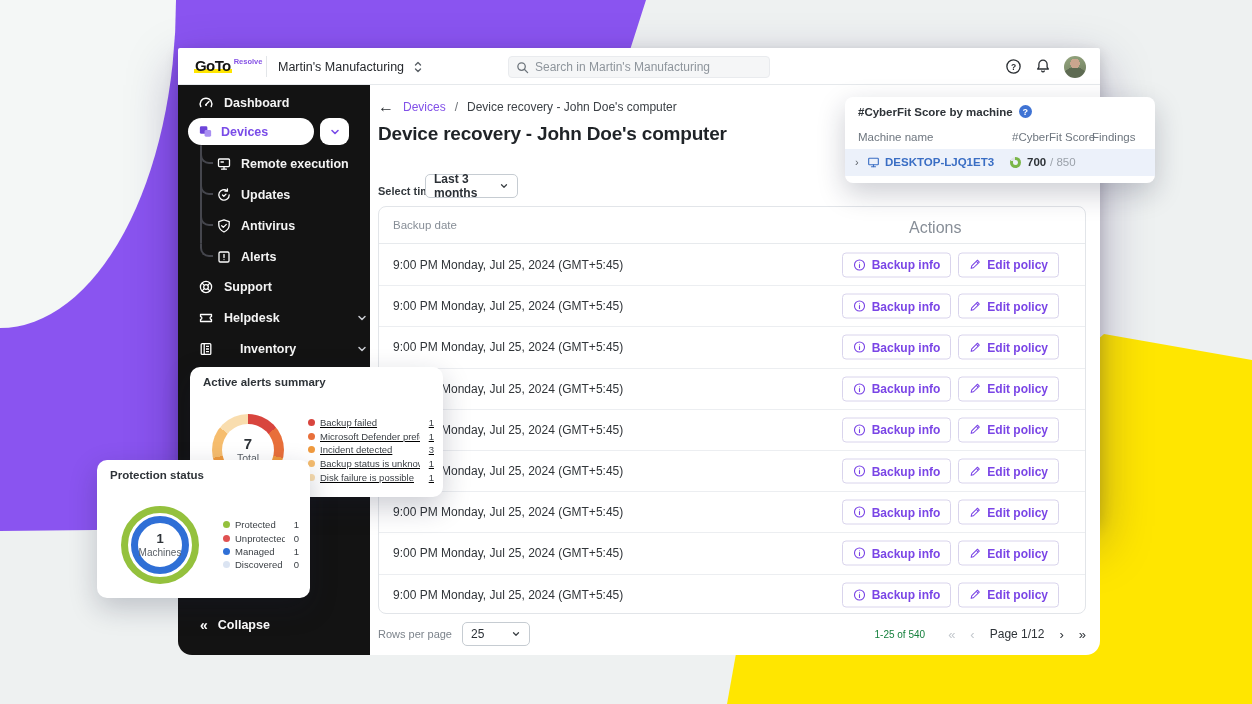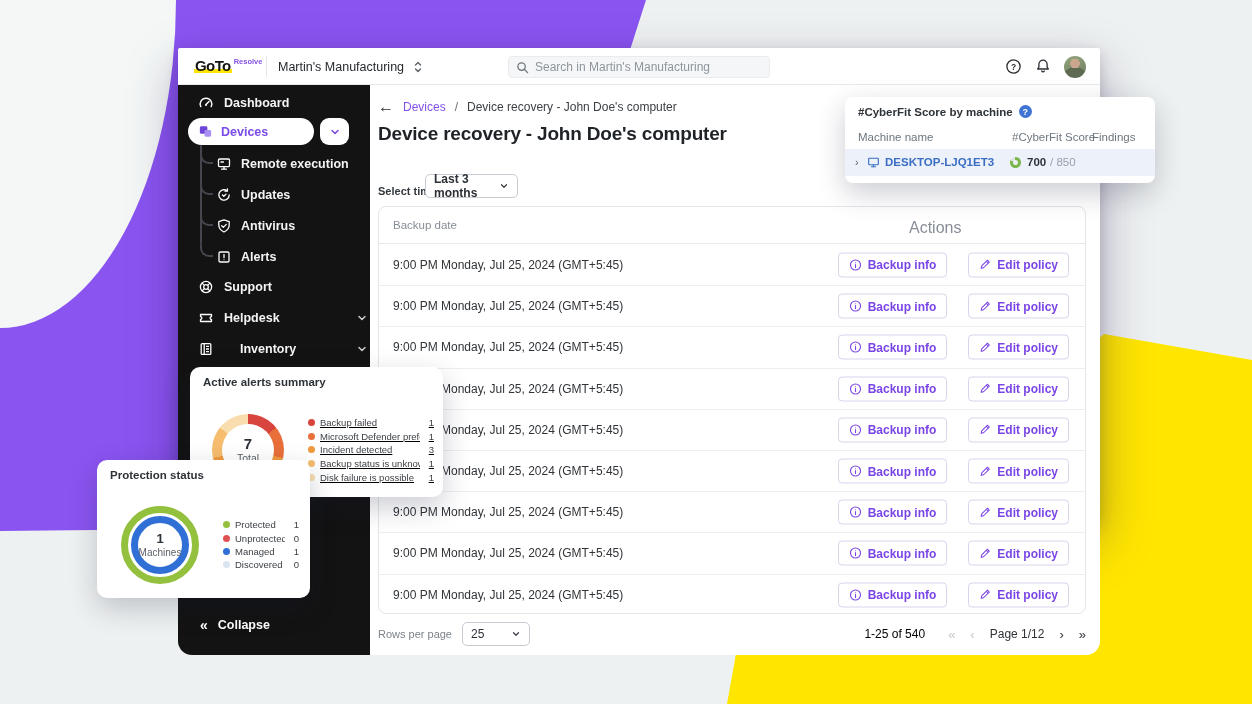--- a/index.html
+++ b/index.html
@@ -74,32 +74,32 @@
   .sel-box .val { font-size:12px; font-weight:700; color:#2b3036; }
 
   .table-card { position:absolute; left:8px; top:121px; width:708px; height:408px; border:1px solid #e2e5e9;
     border-radius:8px; background:#fff; overflow:hidden; }
   .thead { position:relative; height:37px; border-bottom:1px solid #e7eaed; }
   .th-date { position:absolute; left:14px; top:12px; font-size:11.5px; color:#878e97; }
   .th-actions { position:absolute; left:530px; top:12px; font-size:16px; color:#878e97; }
   .trow { position:relative; height:41.2px; }
   .trow + .trow { border-top:1px solid #eceef1; }
   .tdate { position:absolute; left:14px; top:50%; transform:translateY(-50%); font-size:12px; color:#303438; }
-  .tactions { position:absolute; right:16px; top:50%; transform:translateY(-50%); display:flex; gap:21px;padding-left:13px; }
+  .tactions { position:absolute; right:26px; top:50%; transform:translateY(-50%); display:flex; gap:7px;padding-left:13px; }
   .act-btn { display:flex; align-items:center; gap:6px; height:25px; padding:0 10px; background:#fff;
     border:1px solid #d9d4ec; border-radius:4px; color:#7a45e6; font-size:12px; font-weight:700;
     font-family:"Liberation Sans", sans-serif; cursor:pointer; }
 
   .pager { position:absolute; left:8px; right:14px; top:536px; height:26px; display:flex; align-items:center; }
   .pp-label { font-size:11px; color:#7c838b; }
   .pp-box { margin-left:10px; width:68px; height:24px; border:1px solid #c6ccd2; border-radius:5px; background:#fff;
     display:flex; align-items:center; justify-content:space-between; padding:0 8px; cursor:pointer; }
   .pp-box .val { font-size:12px; color:#2b3036; }
   .pager-right { margin-left:auto; display:flex; align-items:center; gap:15px; }
-  .pg-range { font-size:12px; color:#000000; margin-right:8px;text-align:right; }
+  .pg-range { font-size:10px; color:#15803d; margin-right:8px;text-align:right; }
   .pg-btn { font-size:13px; line-height:1; cursor:pointer; color:#2e3338; background:none; border:none;
     font-family:"Liberation Sans", sans-serif; }
   .pg-btn.disabled { color:#c3c8cd; cursor:default; }
   .pg-page { font-size:12px; color:#2e3338; }
 
   
   .fcard { position:absolute; background:#fff; box-shadow:0 10px 28px rgba(25,28,55,.22); z-index:2; }
   .cyberfit { left:845px; top:97px; width:310px; height:86px; border-radius:8px; }
   .cf-titlerow { position:absolute; left:13px; top:8px; display:flex; align-items:center; gap:6px; }
   .cf-title { font-size:11.5px; font-weight:700; color:#2e3338; }

